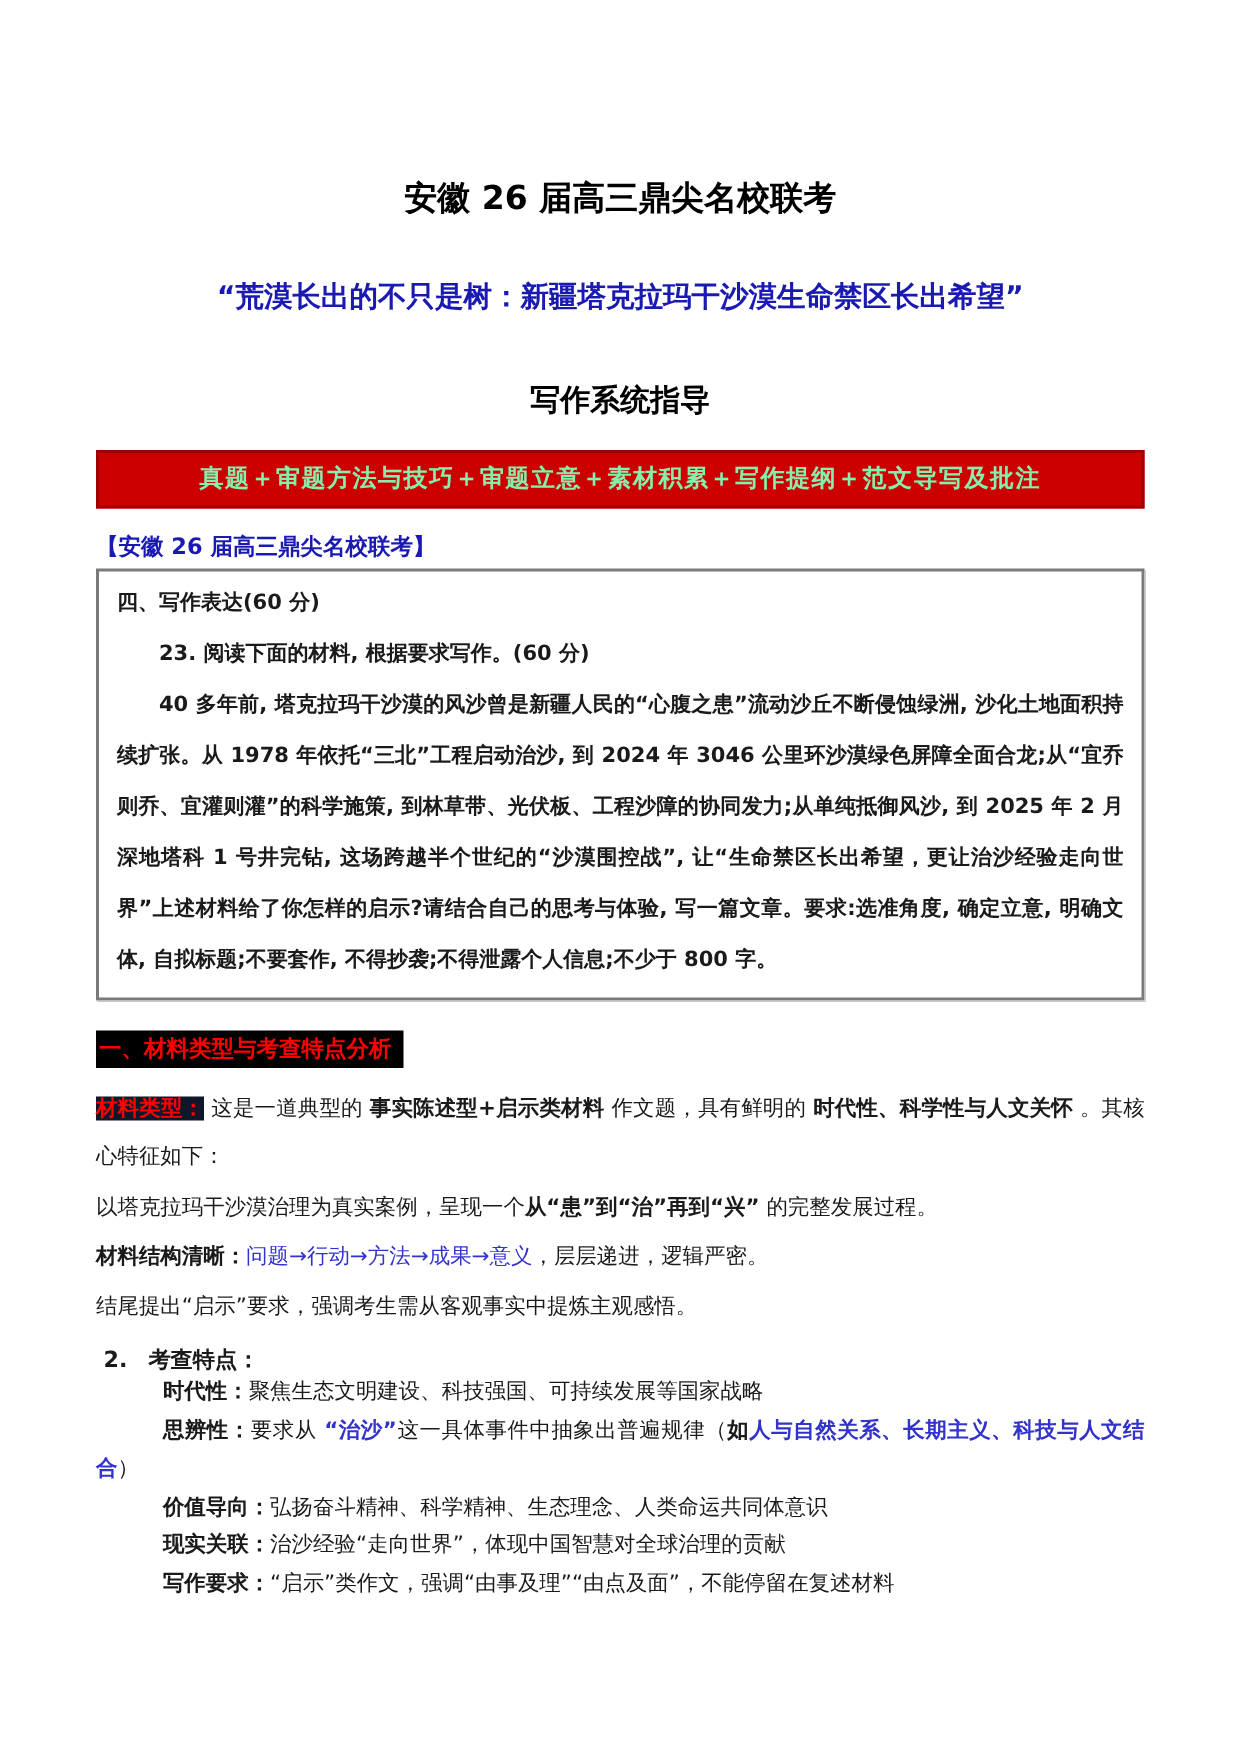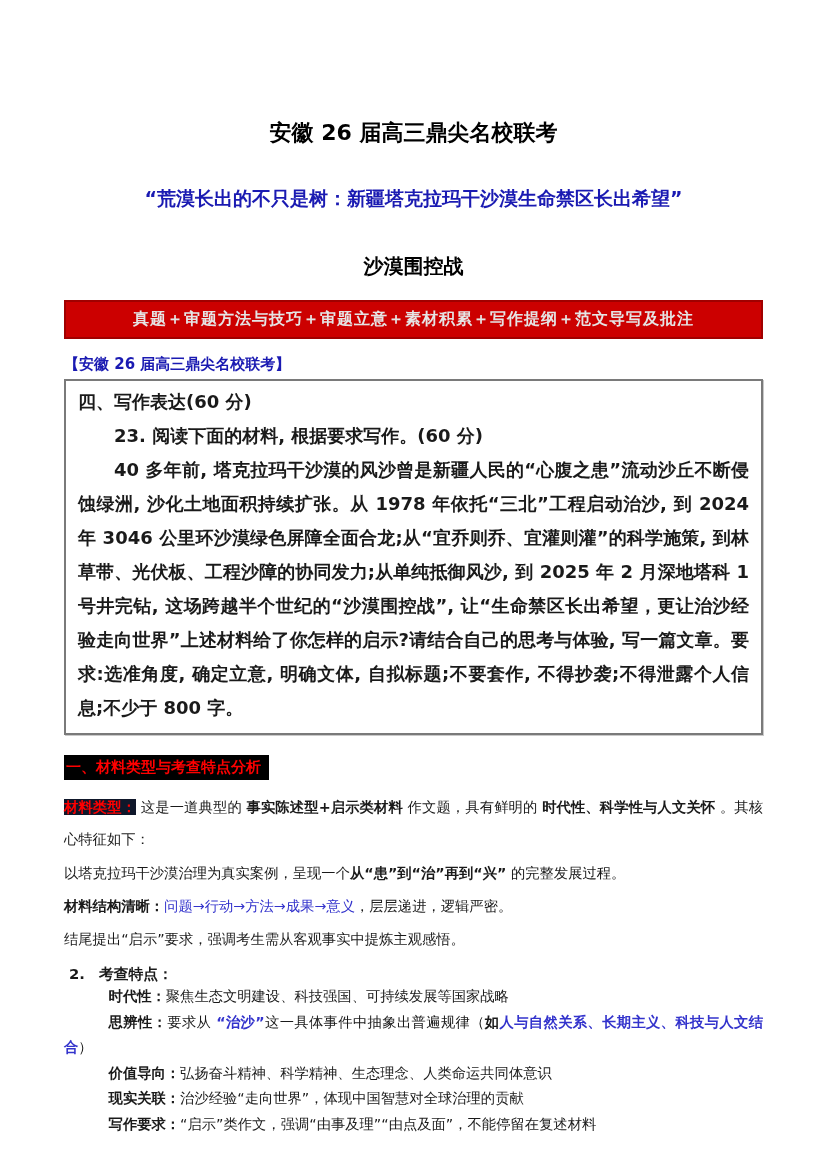--- a/index.html
+++ b/index.html
@@ -12,29 +12,29 @@
   .page { width:827px; height:936px; background:#ffffff; padding:118px 64px 0 64px; }
 
   .t1 { text-align:center; font-size:22px; font-weight:bold; color:#000000; line-height:30px; }
   .t2 { text-align:center; font-size:19px; font-weight:bold; color:#1a1ab2; line-height:28px; margin-top:36px; }
   .t3 { text-align:center; font-size:20px; font-weight:bold; color:#000000; line-height:28px; margin-top:40px; }
 
   .banner {
     margin-top:20px; background:#cc0000; border:2px solid #a00000;
     text-align:center; padding:7px 4px;
   }
-  .banner span { color:#e5e5e5; font-weight:bold; font-size:16px; letter-spacing:1px; }
+  .banner span { color:#86efac; font-weight:bold; font-size:16px; letter-spacing:1px; }
 
   .source { margin-top:16px; font-size:15px; font-weight:bold; color:#1a1ab2; }
 
   .q-box {
     margin-top:5px; border:2px solid #7a7a7a;
     box-shadow:1px 1px 0 #c9c9c9;
     padding:4px 12px 8px 12px;
-    font-size:18px; font-weight:bold; line-height:34px;
+    font-size:14px; font-weight:bold; line-height:34px;
   }
   .q-section { }
   .q-item { text-indent:2em; }
   .q-material { text-indent:2em; text-align:justify; }
 
   .sec-heading-wrap { margin-top:20px; }
   .sec-heading {
     display:inline-block; background:#000000; color:#ff0000;
     font-size:15px; font-weight:bold; padding:3px 8px 3px 2px;
   }
@@ -56,21 +56,21 @@
 </style>
 </head>
 <body>
 
 <div class="page">
 
   <div class="t1">安徽 26 届高三鼎尖名校联考</div>
 
   <div class="t2">“荒漠长出的不只是树：新疆塔克拉玛干沙漠生命禁区长出希望”</div>
 
-  <div class="t3">沙漠围控战</div>
+  <div class="t3">写作系统指导</div>
 
   <div class="banner">
     <span>真题＋审题方法与技巧＋审题立意＋素材积累＋写作提纲＋范文导写及批注</span>
   </div>
 
   <div class="source">【安徽 26 届高三鼎尖名校联考】</div>
 
   <div class="q-box">
     <p class="q-section">四、写作表达(60 分)</p>
     <p class="q-item">23. 阅读下面的材料, 根据要求写作。(60 分)</p>

